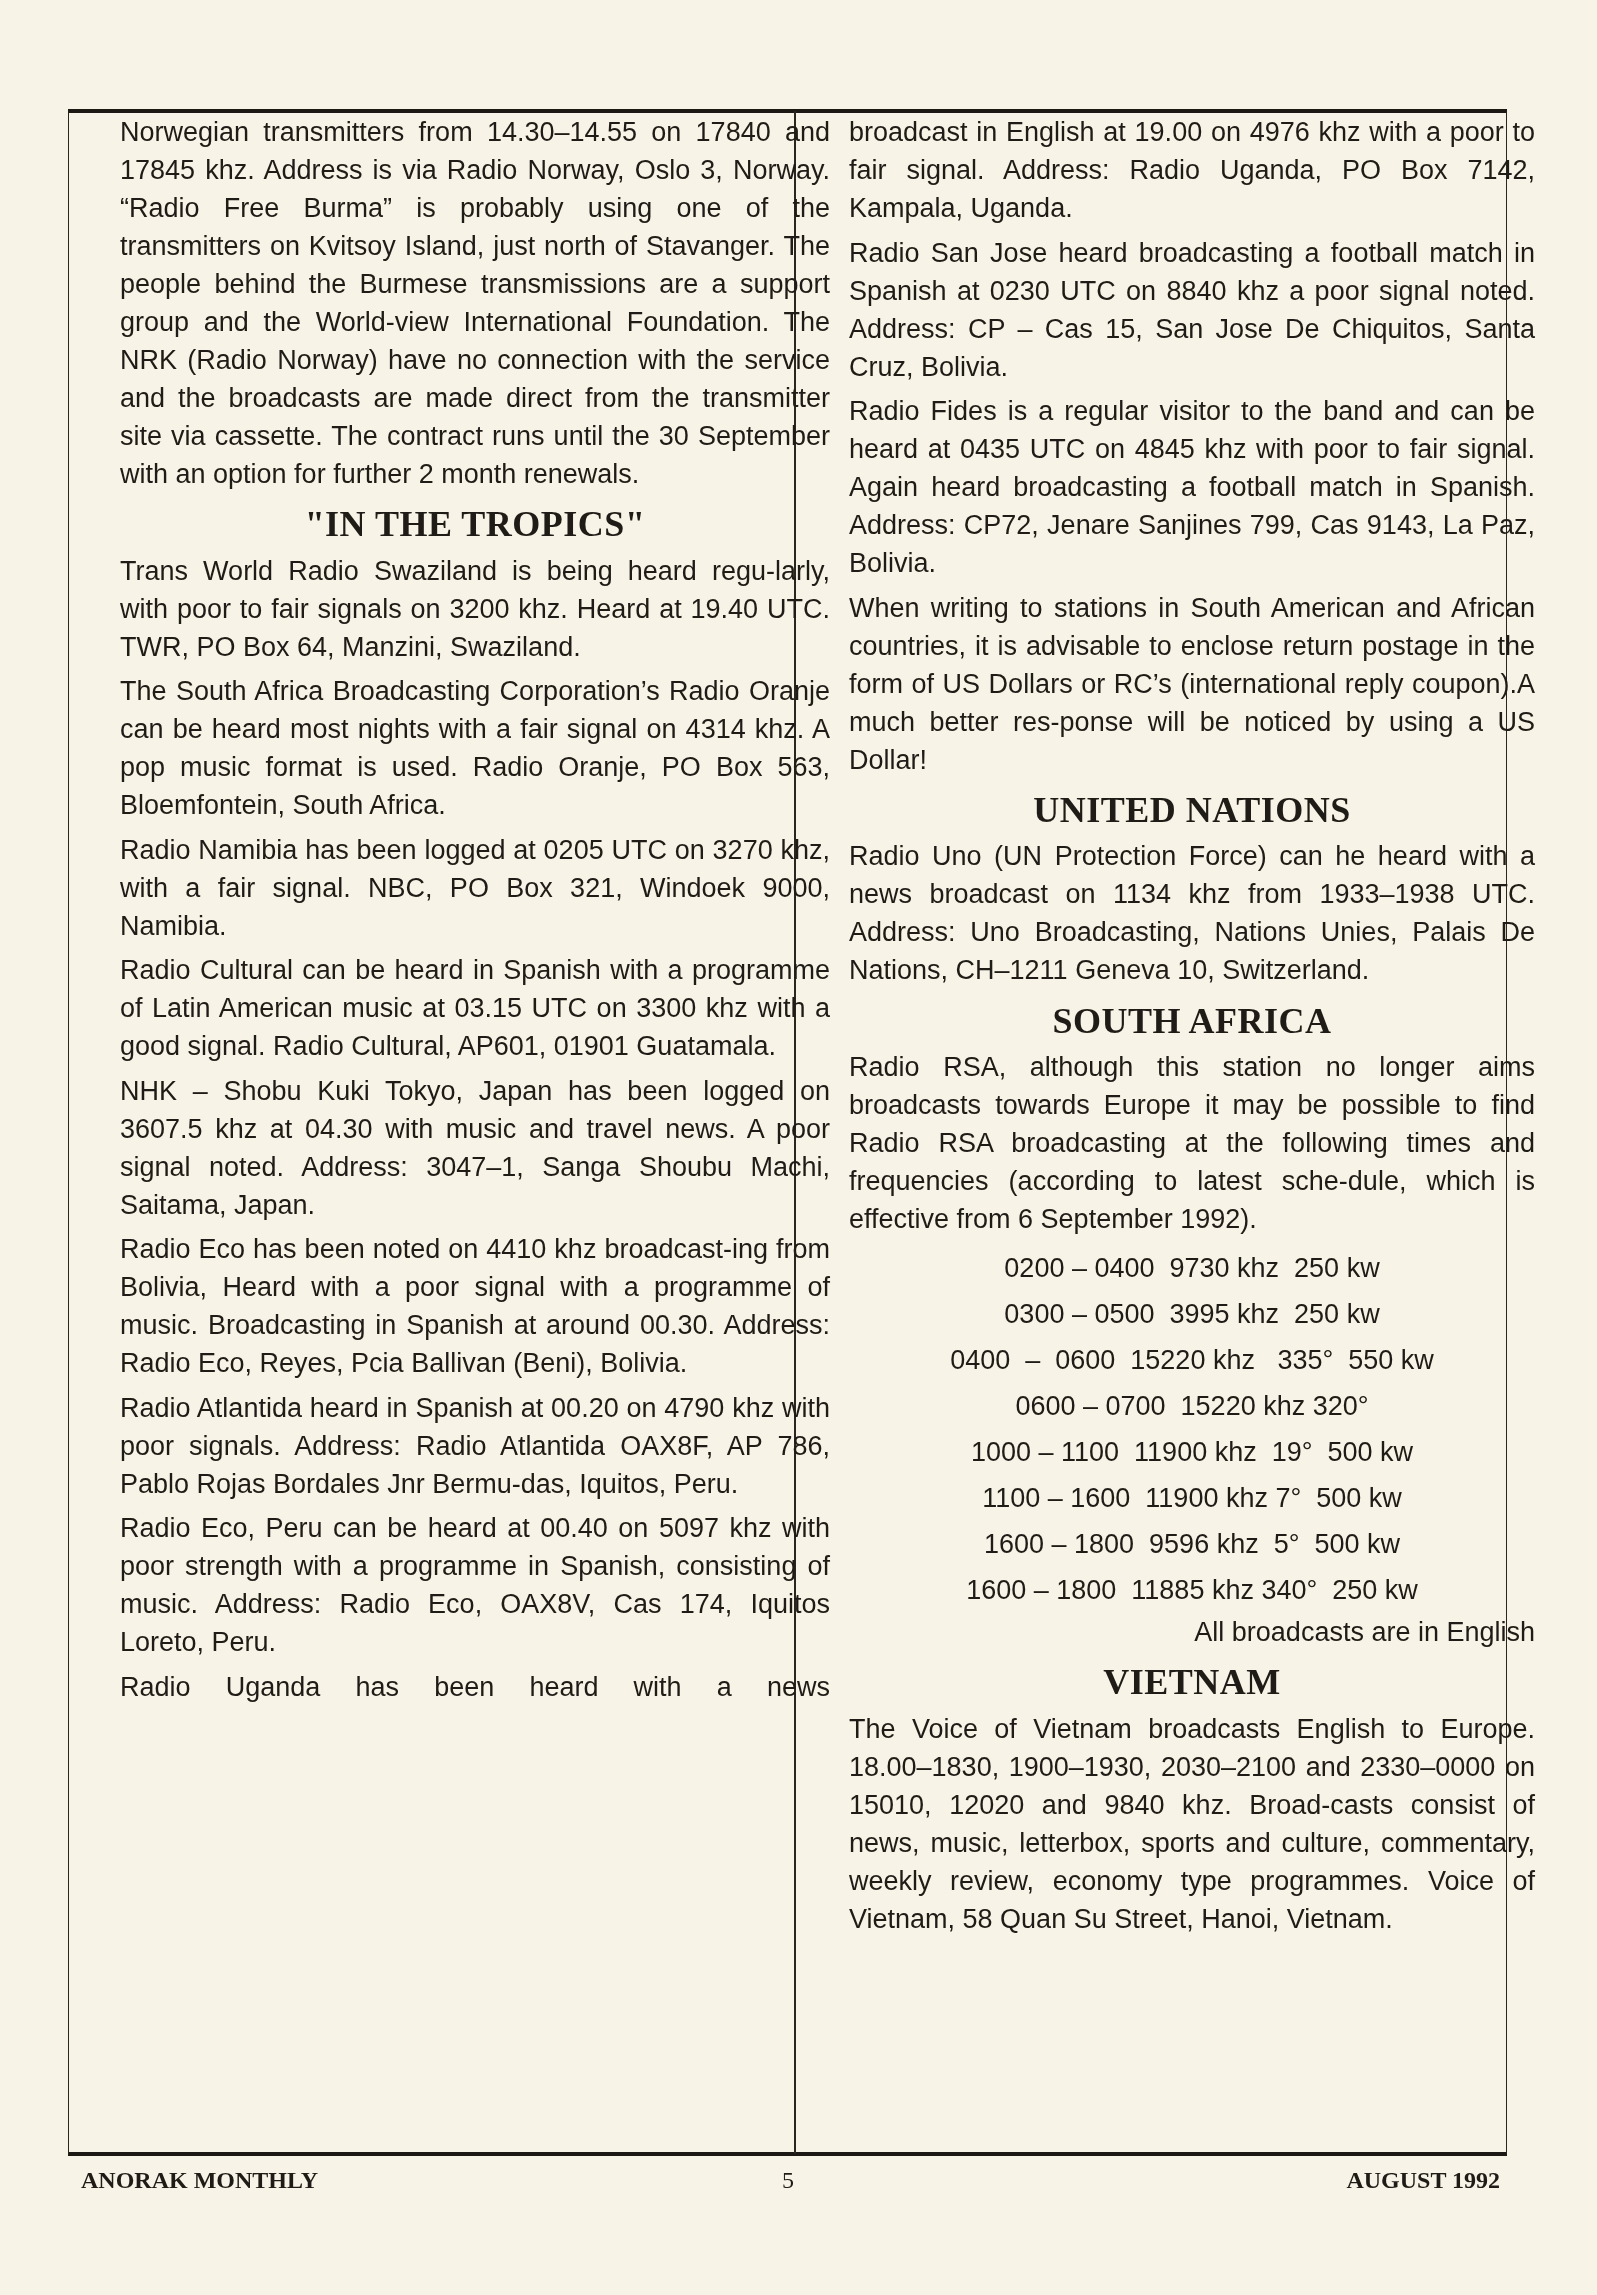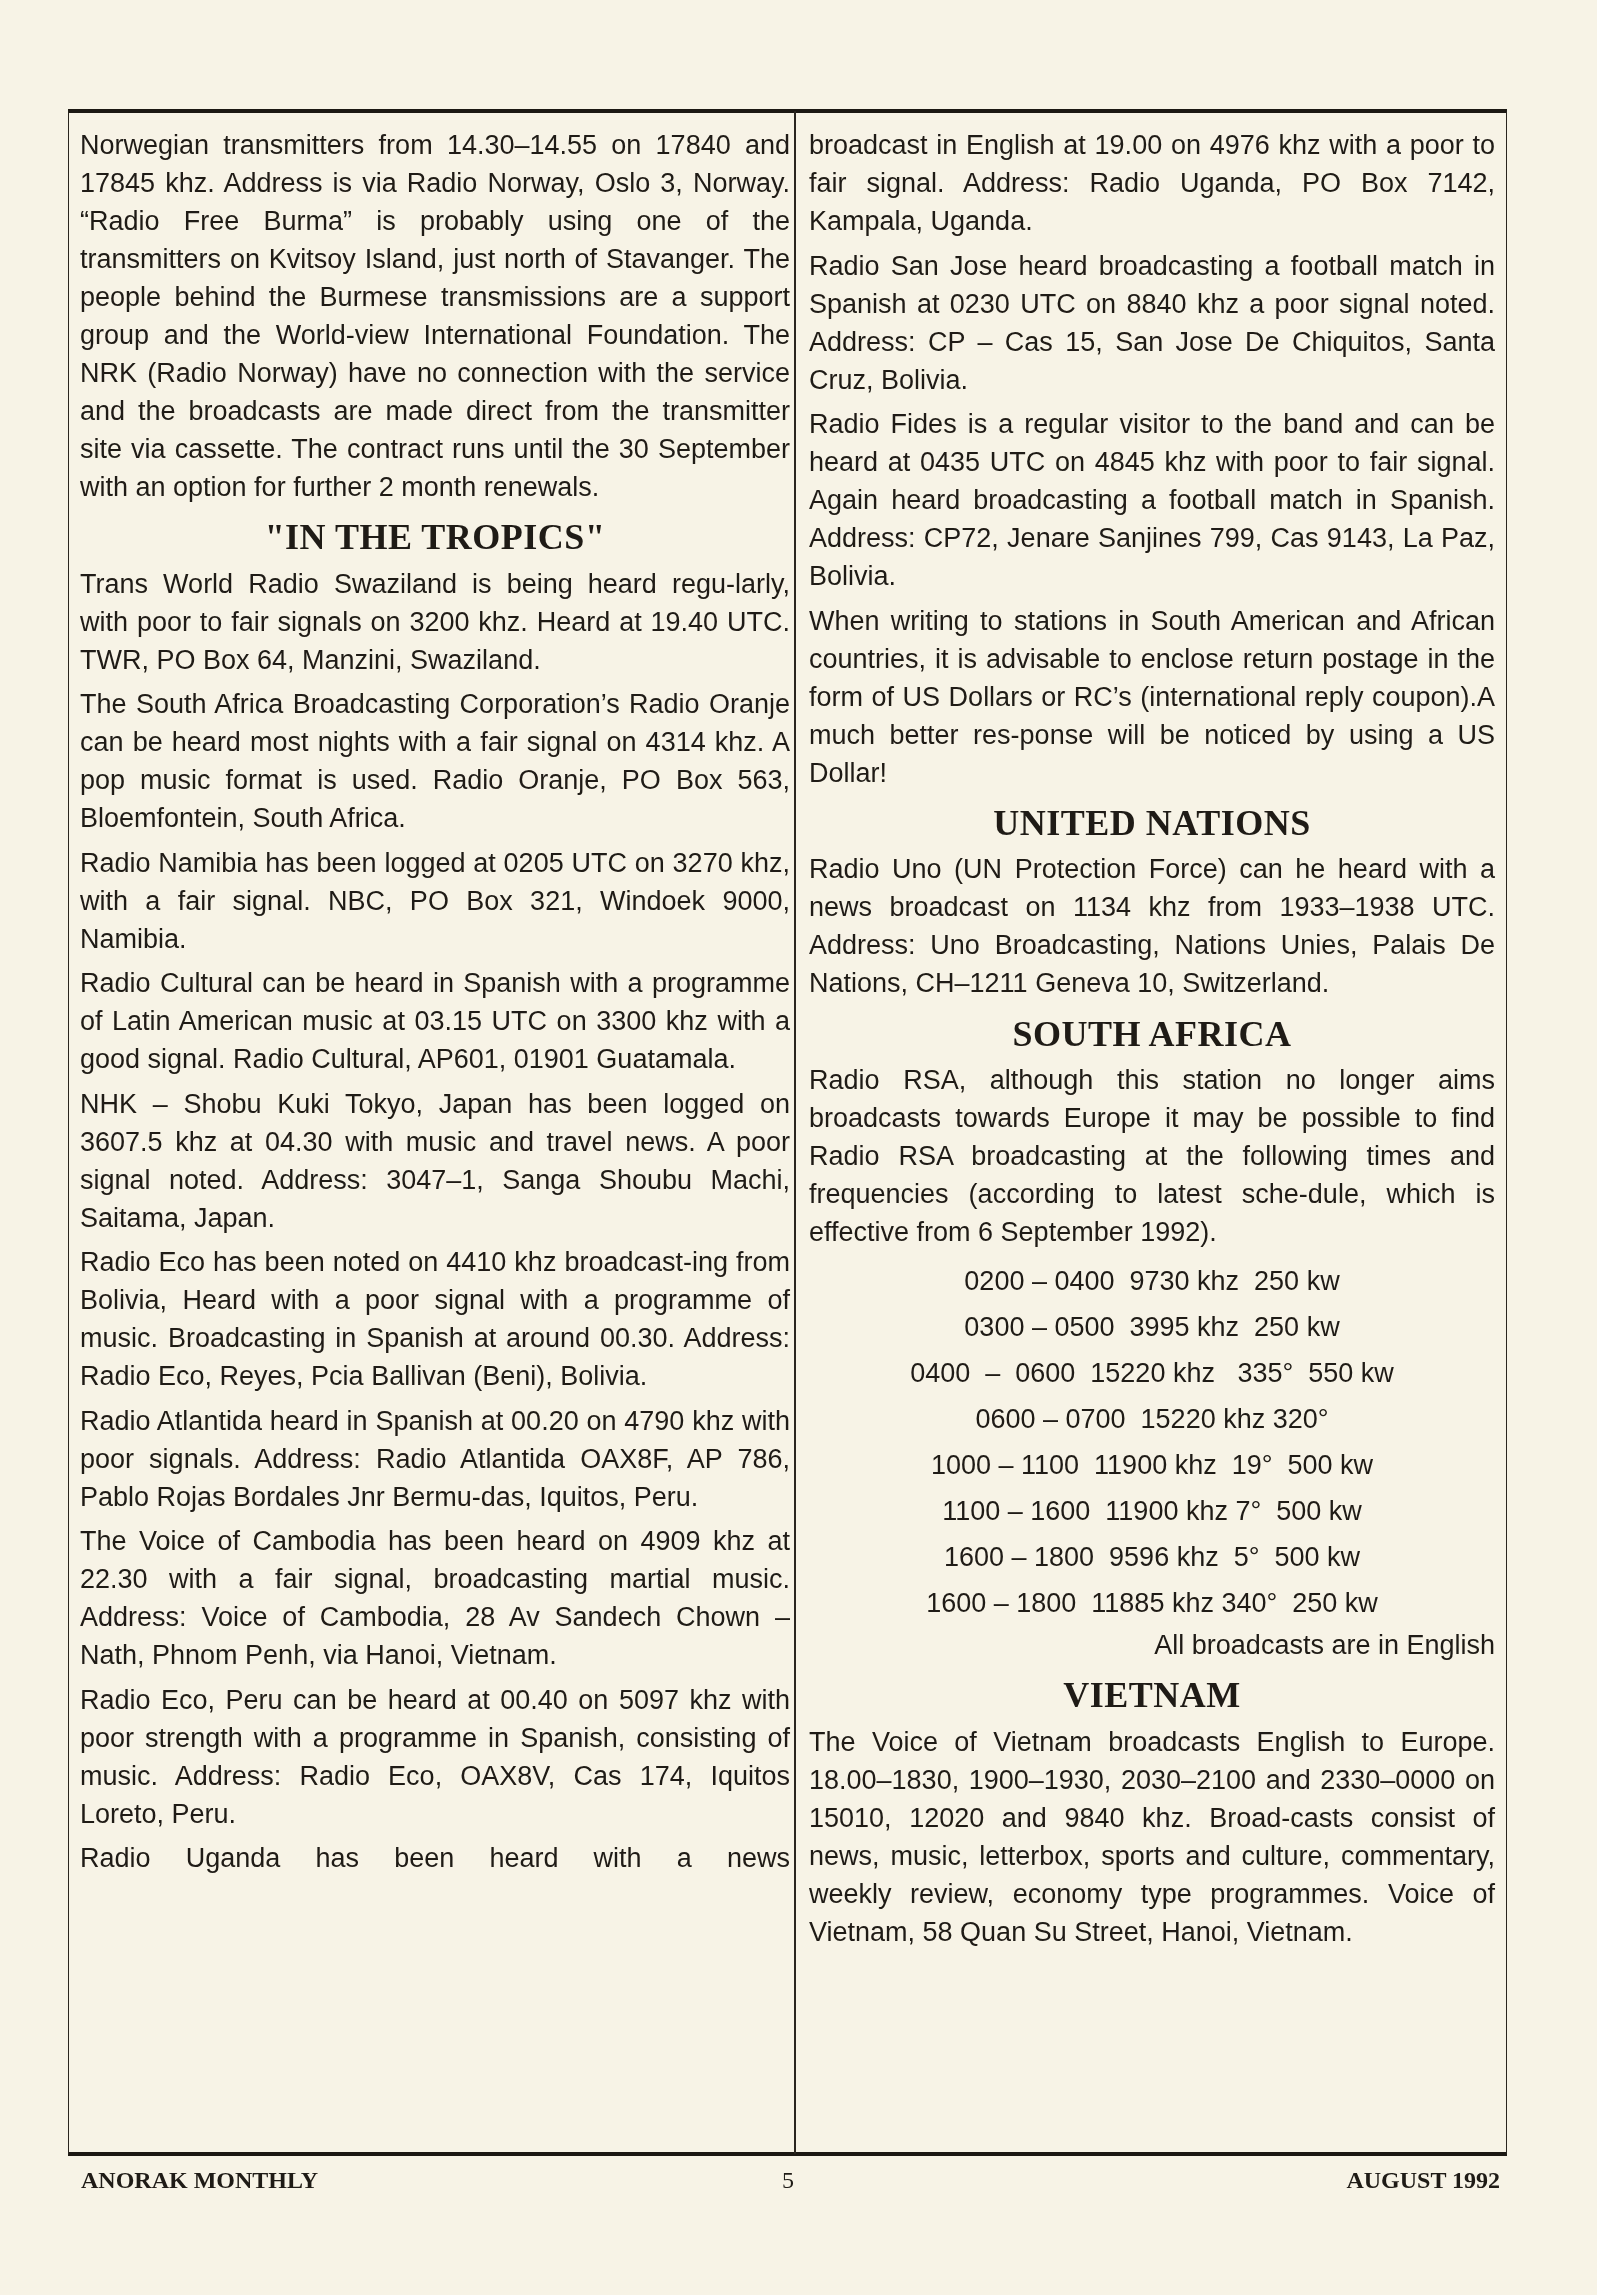--- a/index.html
+++ b/index.html
@@ -21,25 +21,26 @@
     box-sizing: border-box;
   }
   .divider {
     position: absolute;
     left: 794px; top: 111px;
     width: 1.9px; height: 2043px;
     background: #2a251f;
   }
   .col {
     position: absolute;
-    top: 126px;
+    top: 113px;
     font-family: "Liberation Sans", sans-serif;
     font-size: 27px;
     line-height: 38px;
     text-align: justify;
+    margin-left: 40px;
   }
   .col-left { left: 80px; width: 710px; }
   .col-right { left: 809px; width: 686px; }
   .para { margin: 0 0 6.5px 0; }
   .heading {
     font-family: "Liberation Serif", serif;
     font-weight: bold;
     font-size: 36px;
     line-height: 45px;
     text-align: center;
@@ -73,21 +74,20 @@
 <div class="col col-left">
   <p class="para">Norwegian transmitters from 14.30–14.55 on 17840 and 17845 khz. Address is via Radio Norway, Oslo 3, Norway. “Radio Free Burma” is probably using one of the transmitters on Kvitsoy Island, just north of Stavanger. The people behind the Burmese transmissions are a support group and the World-view International Foundation. The NRK (Radio Norway) have no connection with the service and the broadcasts are made direct from the transmitter site via cassette. The contract runs until the 30 September with an option for further 2 month renewals.</p>
   <div class="heading">"IN THE TROPICS"</div>
   <p class="para">Trans World Radio Swaziland is being heard regu-larly, with poor to fair signals on 3200 khz. Heard at 19.40 UTC. TWR, PO Box 64, Manzini, Swaziland.</p>
   <p class="para">The South Africa Broadcasting Corporation’s Radio Oranje can be heard most nights with a fair signal on 4314 khz. A pop music format is used. Radio Oranje, PO Box 563, Bloemfontein, South Africa.</p>
   <p class="para">Radio Namibia has been logged at 0205 UTC on 3270 khz, with a fair signal. NBC, PO Box 321, Windoek 9000, Namibia.</p>
   <p class="para">Radio Cultural can be heard in Spanish with a programme of Latin American music at 03.15 UTC on 3300 khz with a good signal. Radio Cultural, AP601, 01901 Guatamala.</p>
   <p class="para">NHK – Shobu Kuki Tokyo, Japan has been logged on 3607.5 khz at 04.30 with music and travel news. A poor signal noted. Address: 3047–1, Sanga Shoubu Machi, Saitama, Japan.</p>
   <p class="para">Radio Eco has been noted on 4410 khz broadcast-ing from Bolivia, Heard with a poor signal with a programme of music. Broadcasting in Spanish at around 00.30. Address: Radio Eco, Reyes, Pcia Ballivan (Beni), Bolivia.</p>
   <p class="para">Radio Atlantida heard in Spanish at 00.20 on 4790 khz with poor signals. Address: Radio Atlantida OAX8F, AP 786, Pablo Rojas Bordales Jnr Bermu-das, Iquitos, Peru.</p>
-  <p class="para">The Voice of Cambodia has been heard on 4909 khz at 22.30 with a fair signal, broadcasting martial music. Address: Voice of Cambodia, 28 Av Sandech Chown – Nath, Phnom Penh, via Hanoi, Vietnam.</p>
   <p class="para">Radio Eco, Peru can be heard at 00.40 on 5097 khz with poor strength with a programme in Spanish, consisting of music. Address: Radio Eco, OAX8V, Cas 174, Iquitos Loreto, Peru.</p>
   <p class="para" style="text-align-last: justify;">Radio Uganda has been heard with a news</p>
 </div>
 
 <div class="col col-right">
   <p class="para">broadcast in English at 19.00 on 4976 khz with a poor to fair signal. Address: Radio Uganda, PO Box 7142, Kampala, Uganda.</p>
   <p class="para">Radio San Jose heard broadcasting a football match in Spanish at 0230 UTC on 8840 khz a poor signal noted. Address: CP – Cas 15, San Jose De Chiquitos, Santa Cruz, Bolivia.</p>
   <p class="para">Radio Fides is a regular visitor to the band and can be heard at 0435 UTC on 4845 khz with poor to fair signal. Again heard broadcasting a football match in Spanish. Address: CP72, Jenare Sanjines 799, Cas 9143, La Paz, Bolivia.</p>
   <p class="para">When writing to stations in South American and African countries, it is advisable to enclose return postage in the form of US Dollars or RC’s (international reply coupon).A much better res-ponse will be noticed by using a US Dollar!</p>
 

